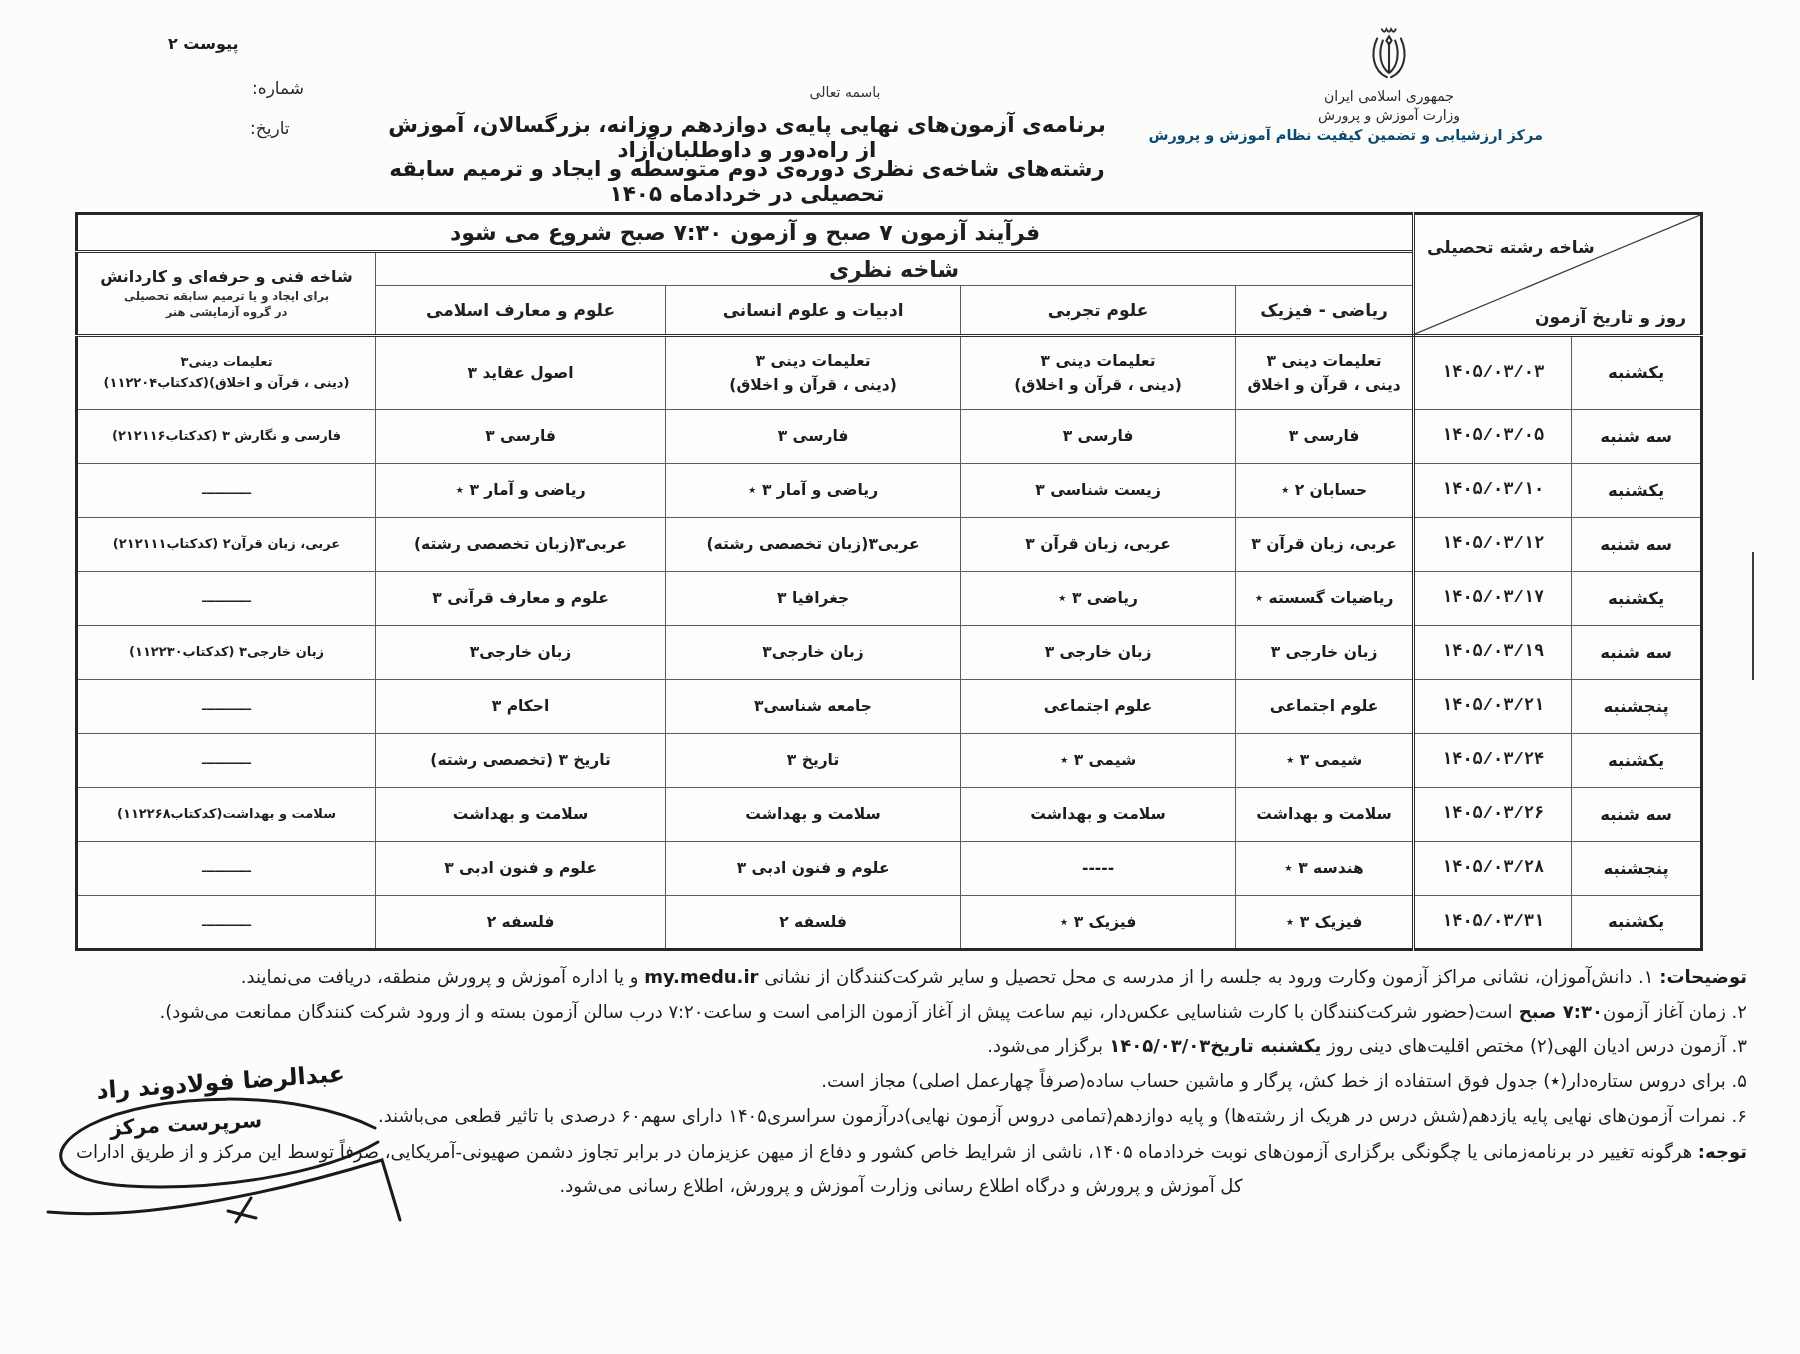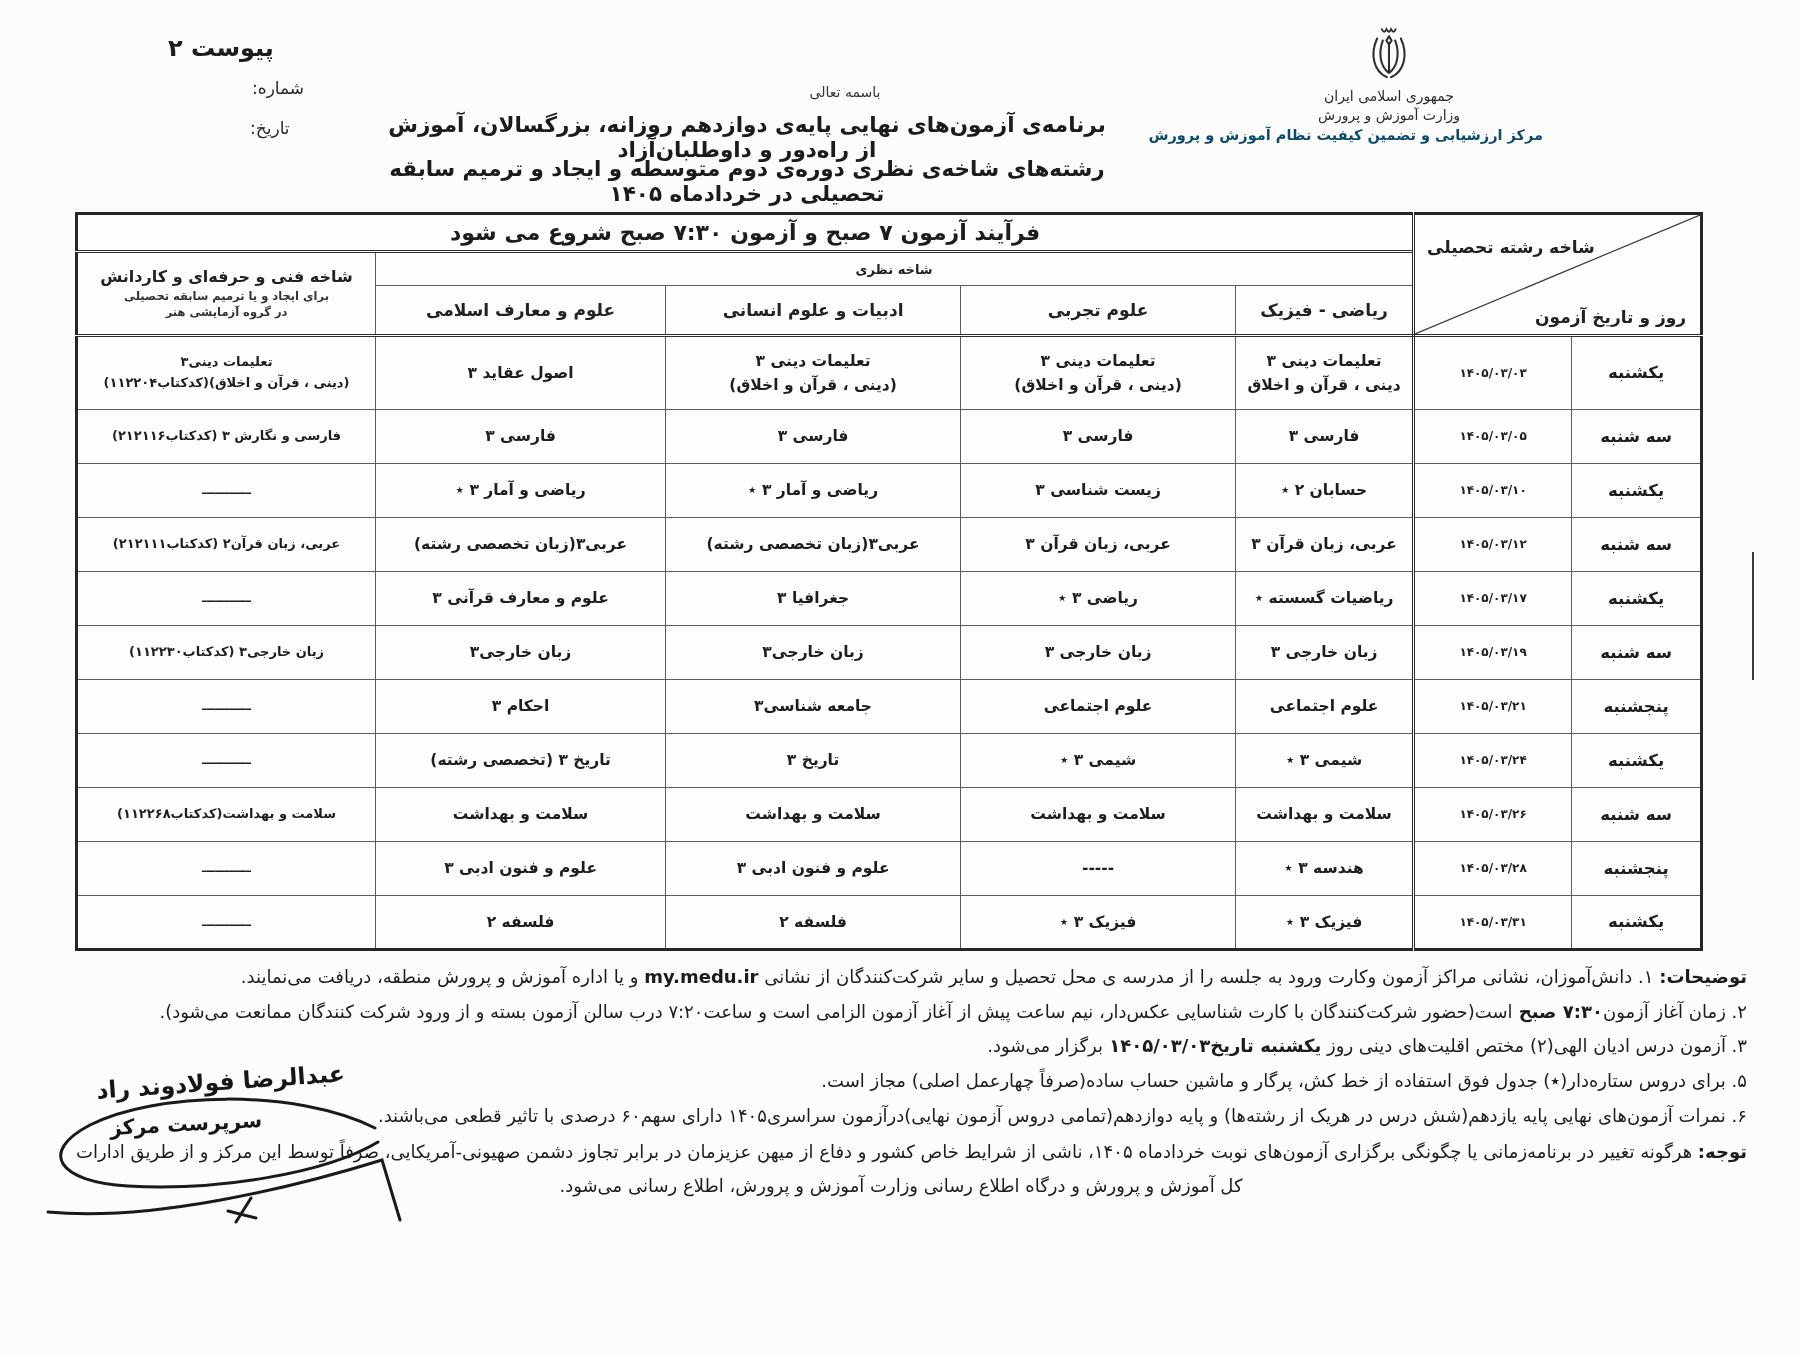--- a/index.html
+++ b/index.html
@@ -8,21 +8,21 @@
     position:relative;
     background:#fcfcfa;
     font-family:"DejaVu Sans", sans-serif;
     color:#222;
     direction:rtl;
     overflow:hidden;
   }
   .abs { position:absolute; }
 
   
-  .appendix { left:168px; top:34px; font-size:24px; font-weight:bold; color:#1c1c1c; }
+  .appendix { left:168px; top:34px; font-size:16px; font-weight:bold; color:#1c1c1c; }
   .num-label { left:252px; top:78px; font-size:17px; color:#2a2a2a; }
   .dt-label  { left:250px; top:118px; font-size:17px; color:#2a2a2a; }
   .besmele { left:760px; top:84px; width:170px; text-align:center; font-size:14px; color:#333; }
   .title-line1 { left:383px; top:112px; width:728px; text-align:center; font-size:21.5px; font-weight:bold; color:#1b1b1b; }
   .title-line2 { left:383px; top:156px; width:728px; text-align:center; font-size:21.5px; font-weight:bold; color:#1b1b1b; }
 
   .org-block { left:1235px; top:24px; width:308px; text-align:center; }
   .org-block svg { display:block; margin:0 auto 2px auto; }
   .org-l1 { font-size:14px; color:#2b2b2b; }
   .org-l2 { font-size:14px; color:#2b2b2b; margin-top:3px; }
@@ -33,30 +33,30 @@
   table.exam td { border:1px solid #5c5c5c; text-align:center; vertical-align:middle; padding:2px 4px; }
   table.exam { border:3px solid #262626; }
   tr.r-process { height:38px; }
   tr.r-nazari  { height:34px; }
   tr.r-cols    { height:50px; }
   td.process { font-size:22px; font-weight:bold; color:#1d1d1d; border-bottom:3px double #2b2b2b !important; }
   td.corner { position:relative; padding:0; border-inline-end:3px double #2b2b2b !important; border-bottom:3px double #2b2b2b !important; }
   td.corner .c-top { position:absolute; top:9px; left:12px; font-size:17px; font-weight:bold;margin-top:13px; }
   td.corner .c-bottom { position:absolute; bottom:7px; right:14px; font-size:17px; font-weight:bold; }
   td.corner svg { position:absolute; inset:0; width:100%; height:100%; }
-  td.nazari { font-size:13px; font-weight:bold; }
+  td.nazari { font-size:22px; font-weight:bold; }
   td.fanni-h { font-size:16px; font-weight:bold; border-bottom:3px double #2b2b2b !important; }
   td.fanni-h .sub { font-size:11.5px; font-weight:bold; color:#333; white-space:pre-line; line-height:1.35; margin-top:3px; }
   td.colh { font-size:17px; font-weight:bold; border-bottom:3px double #2b2b2b !important; }
 
   tbody.data tr { height:54px; }
   tbody.data tr:first-child { height:74px; }
   tbody.data td { font-weight:bold; color:#1e1e1e; white-space:pre-line; line-height:1.55; }
   tbody.data td.day  { font-size:16.5px; }
-  tbody.data td.date { font-size:12px; letter-spacing:.5px; border-inline-end:3px double #2b2b2b; }
+  tbody.data td.date { font-size:17px; letter-spacing:.5px; border-inline-end:3px double #2b2b2b;font-family:Liberation Mono, monospace; }
   tbody.data td.subj { font-size:15.5px; }
   tbody.data td.fanni { font-size:13px; line-height:1.6; }
   tbody.data tr td { border-top:1px solid #6a6a6a; }
 
   
   .notes { left:55px; top:960px; width:1692px; font-size:18px; color:#1c1c1c; text-align:right; }
   .notes .note { line-height:1.93; }
   .notes .b { font-weight:bold; }
   .notes .note:last-child { text-align:right; text-align-last:center; margin-top:1px; }
 

